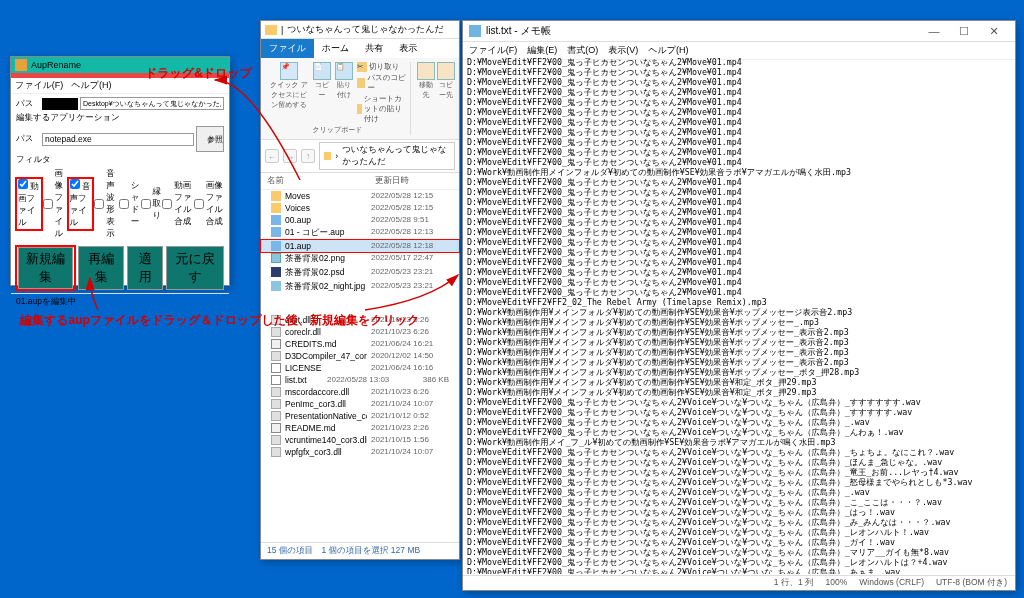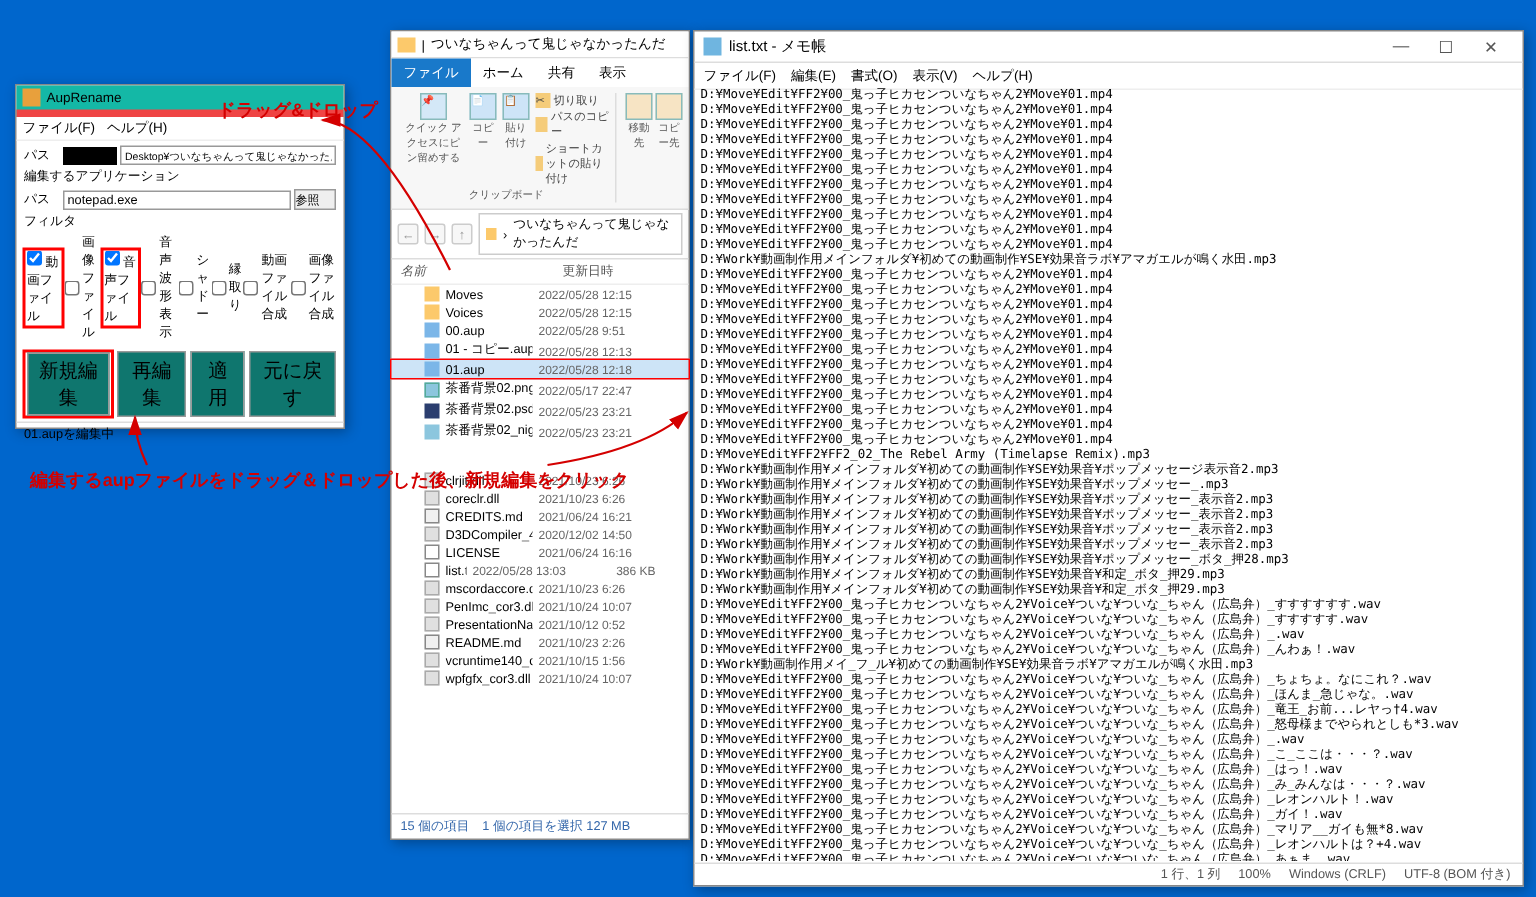--- a/index.html
+++ b/index.html
@@ -10,21 +10,21 @@
 
 .auprename { left: 10px; top: 56px; width: 220px; height: 230px; }
 .auprename .titlebar { background: #14b8a6; border-bottom: 5px solid #ef4444; padding: 2px 4px; font-size: 9px; display: flex; align-items: center; }
 .auprename .titlebar .app-icon { width: 12px; height: 12px; background: #e8a03c; margin-right: 4px; }
 .auprename .menubar { display: flex; gap: 8px; padding: 1px 4px; font-size: 9px; border-bottom: 1px solid #eee; }
 .auprename .menubar span { cursor: default; }
 .auprename .body { padding: 3px 5px; font-size: 8.5px; }
 .auprename .row { display: flex; align-items: center; margin-bottom: 2px; gap: 2px; }
 .auprename .label-s { width: 24px; font-size: 8.5px; }
 .auprename input[type=text] { flex: 1; border: 1px solid #999; font-size: 8.5px; padding: 0 2px; height: 13px; }
-.auprename .btn-tiny { width: 28px; height: 14px; border: 1px solid #999; background: #efefef; font-size: 8px; text-align: left; }
+.auprename .btn-tiny { width: 28px; height: 26px; border: 1px solid #999; background: #efefef; font-size: 8px; text-align: right; }
 .auprename .section-label { font-size: 8.5px; margin: 2px 0; }
 .auprename .filters { display: flex; gap: 4px; }
 .auprename .filter-col { flex: 1; display: flex; gap: 1px; }
 .auprename .chk { display: flex; align-items: center; gap: 2px; font-size: 8.5px; }
 .auprename .chk input { width: 10px; height: 10px; }
 .red-box { border: 2px solid red; padding: 0 1px; margin: -1px; }
 .auprename .btn-row { display: flex; justify-content: flex-end; gap: 3px; margin-top: 6px; }
 .auprename .btn { border: 1px solid #999; background: #0f766e; padding: 2px 6px; font-size: 13px; }
 .auprename .status { padding: 2px 5px; font-size: 8.5px; border-top: 1px solid #ddd; }
 
@@ -39,24 +39,24 @@
 .ribbon-group { display: flex; flex-direction: column; align-items: center; font-size: 7px; gap: 1px; border-right: 1px solid #ddd; padding: 0 4px; }
 .ribbon-ico { width: 18px; height: 18px; background: #cde4f7; border: 1px solid #8bb; }
 .ribbon-label { font-size: 7px; color: #555; text-align: center; }
 .ribbon-small { font-size: 7.5px; display: flex; align-items: center; gap: 2px; color: #444; }
 .ribbon-small .si { width: 10px; height: 10px; background: #f5cc7a; }
 .addr-bar { display: flex; align-items: center; padding: 2px 4px; border-bottom: 1px solid #ddd; font-size: 8.5px; gap: 4px; }
 .addr-bar .nav-btn { width: 14px; height: 14px; border: 1px solid #ccc; border-radius: 2px; background: #f7f7f7; display: flex; align-items: center; justify-content: center; color: #999; }
 .addr-bar .crumb { flex: 1; border: 1px solid #ccc; padding: 1px 4px; display: flex; align-items: center; gap: 4px; }
 .addr-bar .crumb .folder-icon { width: 10px; height: 8px; background: #fcc96b; }
 .file-header { display: flex; padding: 2px 6px; font-size: 8.5px; border-bottom: 1px solid #eee; color: #555; }
-.file-header .col-name { flex: 1; font-style: italic; }
+.file-header .col-name { flex: 1; }
 .file-header .col-date { width: 78px; text-align: left; }
 .file-list { padding: 0; }
-.file-item { display: flex; align-items: flex-end; padding: 1px 22px; font-size: 8.5px; gap: 4px; }
+.file-item { display: flex; align-items: flex-start; padding: 1px 10px; font-size: 8.5px; gap: 4px; }
 .file-item.selected { background: #cde4f7; border: 1px solid red; margin: -1px; }
 .file-item .fico { width: 10px; height: 10px; flex-shrink: 0; }
 .file-item .fico.folder { background: #fcc96b; }
 .file-item .fico.aup { background: #7bb6e8; }
 .file-item .fico.png { background: #8cc6de; border: 1px solid #5a9; }
 .file-item .fico.psd { background: #2b3e6f; }
 .file-item .fico.jpg { background: #8cc6de; }
 .file-item .fico.dll { background: #e0e0e0; border: 1px solid #aaa; }
 .file-item .fico.md { background: #f0f0f0; border: 1px solid #888; }
 .file-item .fico.txt { background: #fff; border: 1px solid #888; }

